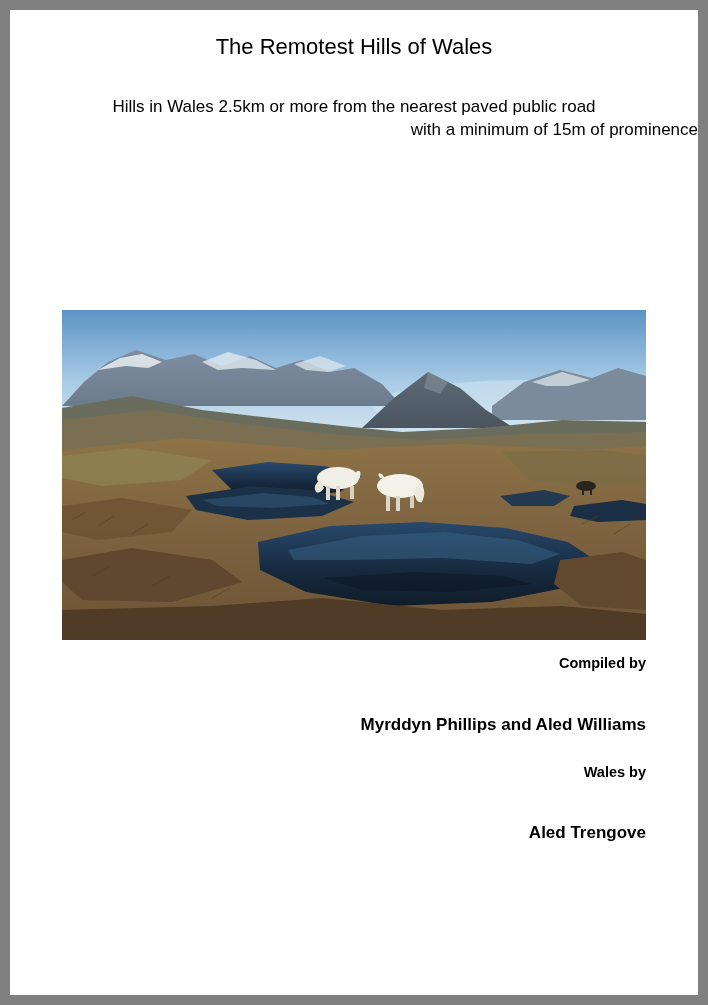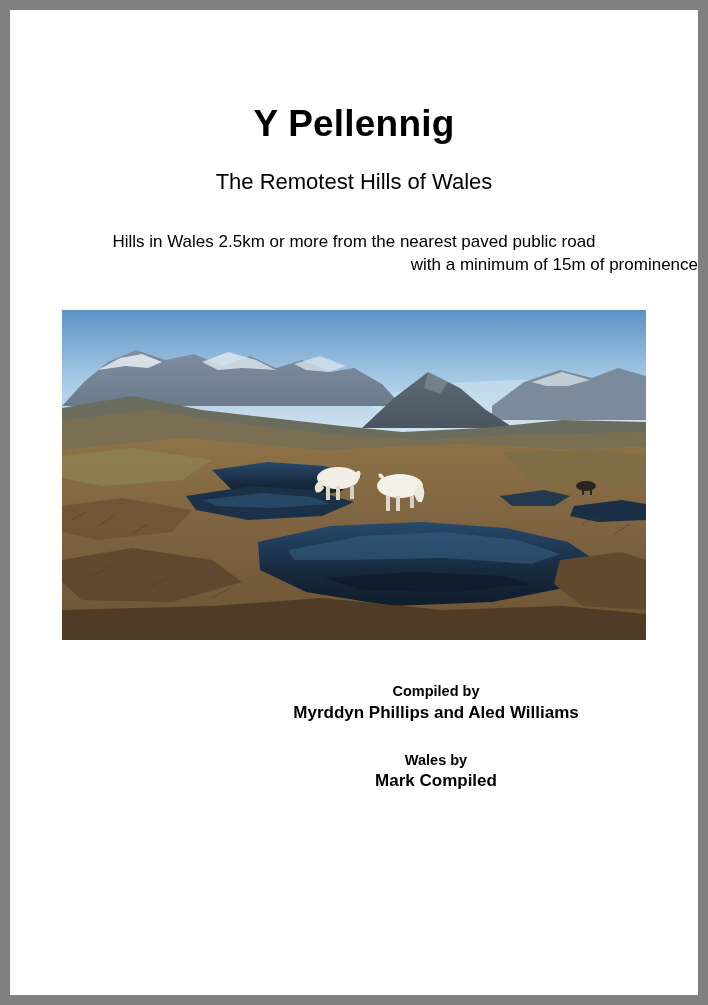--- a/index.html
+++ b/index.html
@@ -69,44 +69,44 @@
     top: 300px;
     width: 584px;
     height: 330px;
     overflow: hidden;
     background: #2f3f4f;
   }
 
   .credits {
     position: absolute;
     right: 52px;
-    top: 672px;
+    top: 644px;
     width: 420px;
-    text-align: center;
+    text-align: right;
     color: #000000;
   }
   .credits .role {
     font-size: 14.5px;
     font-weight: bold;
     line-height: 1.35;
   }
   .credits .names {
     font-size: 17px;
     font-weight: bold;
     line-height: 1.35;
+    margin-top: 40px;
   }
   .credits .block-2 { margin-top: 26px; }
 </style>
 </head>
 <body>
 
 <div class="page-backdrop">
   <div class="page">
 
-    <h1 class="title-main">Y Pellennig</h1>
 
     <h2 class="title-sub">The Remotest Hills of Wales</h2>
 
     <p class="desc">
       <span>Hills in Wales 2.5km or more from the nearest paved public road</span>
       <span class="line2">with a minimum of 15m of prominence</span>
     </p>
 
     <div class="cover-photo">
       <svg width="584" height="330" viewBox="0 0 584 330" preserveAspectRatio="none">
@@ -217,18 +217,18 @@
       </svg>
     </div>
 
     <div class="credits">
       <div class="block-1">
         <div class="role">Compiled by</div>
         <div class="names">Myrddyn Phillips and Aled Williams</div>
       </div>
       <div class="block-2">
         <div class="role">Wales by</div>
-        <div class="names">Mark Compiled</div>
+        <div class="names">Aled Trengove</div>
       </div>
     </div>
 
   </div>
 </div>
 
 </body></html>

